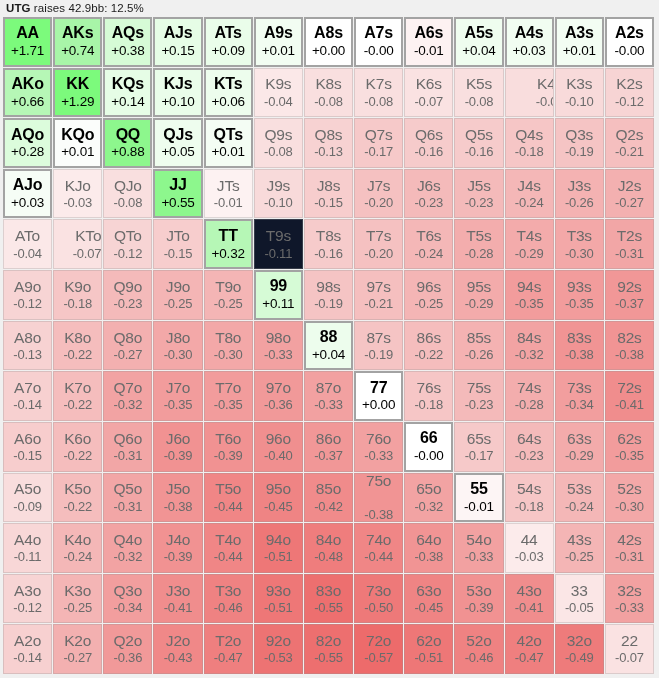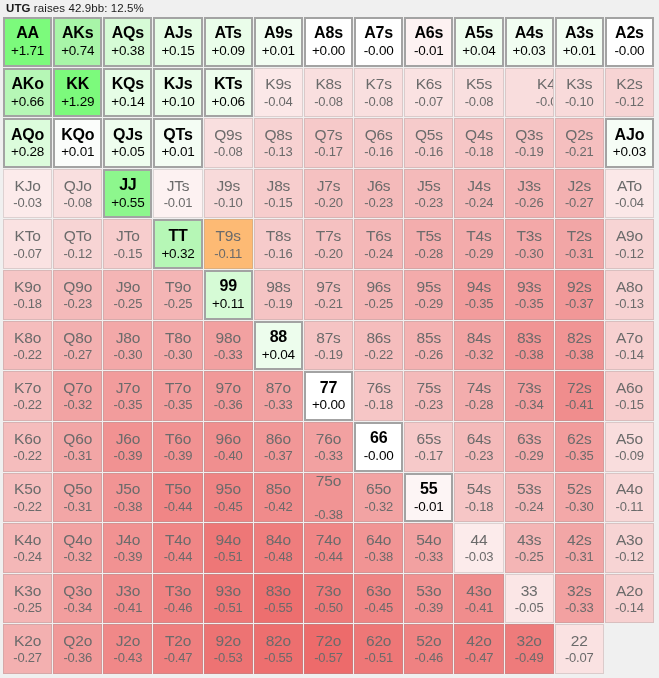--- a/index.html
+++ b/index.html
@@ -193,20 +193,24 @@
         <div class="ev">-0.12</div>
       </div>
       <div class="cell sel" style="background-color: rgb(220, 252, 220);">
         <div class="hand">AQo</div>
         <div class="ev">+0.28</div>
       </div>
       <div class="cell sel" style="background-color: rgb(251, 253, 251);">
         <div class="hand">KQo</div>
         <div class="ev">+0.01</div>
       </div>
+      <div class="cell sel" style="background-color: rgb(141, 247, 141);">
+        <div class="hand">QQ</div>
+        <div class="ev">+0.88</div>
+      </div>
       <div class="cell sel" style="background-color: rgb(238, 253, 238);">
         <div class="hand">QJs</div>
         <div class="ev">+0.05</div>
       </div>
       <div class="cell sel" style="background-color: rgb(244, 253, 244);">
         <div class="hand">QTs</div>
         <div class="ev">+0.01</div>
       </div>
       <div class="cell" style="background-color: rgb(249, 223, 223);">
         <div class="hand">Q9s</div>
@@ -289,37 +293,37 @@
         <div class="ev">-0.26</div>
       </div>
       <div class="cell" style="background-color: rgb(243, 176, 176);">
         <div class="hand">J2s</div>
         <div class="ev">-0.27</div>
       </div>
       <div class="cell" style="background-color: rgb(251, 232, 232);">
         <div class="hand">ATo</div>
         <div class="ev">-0.04</div>
       </div>
-      <div class="cell" style="background-color: rgb(250, 226, 226);">
+      <div class="cell" style="background-color: rgb(250, 226, 226); align-items: flex-end;">
         <div class="hand">KTo</div>
         <div class="ev">-0.07</div>
       </div>
       <div class="cell" style="background-color: rgb(247, 212, 212);">
         <div class="hand">QTo</div>
         <div class="ev">-0.12</div>
       </div>
       <div class="cell" style="background-color: rgb(247, 205, 205);">
         <div class="hand">JTo</div>
         <div class="ev">-0.15</div>
       </div>
       <div class="cell sel" style="background-color: rgb(182, 247, 182);">
         <div class="hand">TT</div>
         <div class="ev">+0.32</div>
       </div>
-      <div class="cell" style="background-color: #fdba74;">
+      <div class="cell" style="background-color: #0f172a;">
         <div class="hand">T9s</div>
         <div class="ev">-0.11</div>
       </div>
       <div class="cell" style="background-color: rgb(246, 203, 203);">
         <div class="hand">T8s</div>
         <div class="ev">-0.16</div>
       </div>
       <div class="cell" style="background-color: rgb(245, 193, 193);">
         <div class="hand">T7s</div>
         <div class="ev">-0.20</div>

